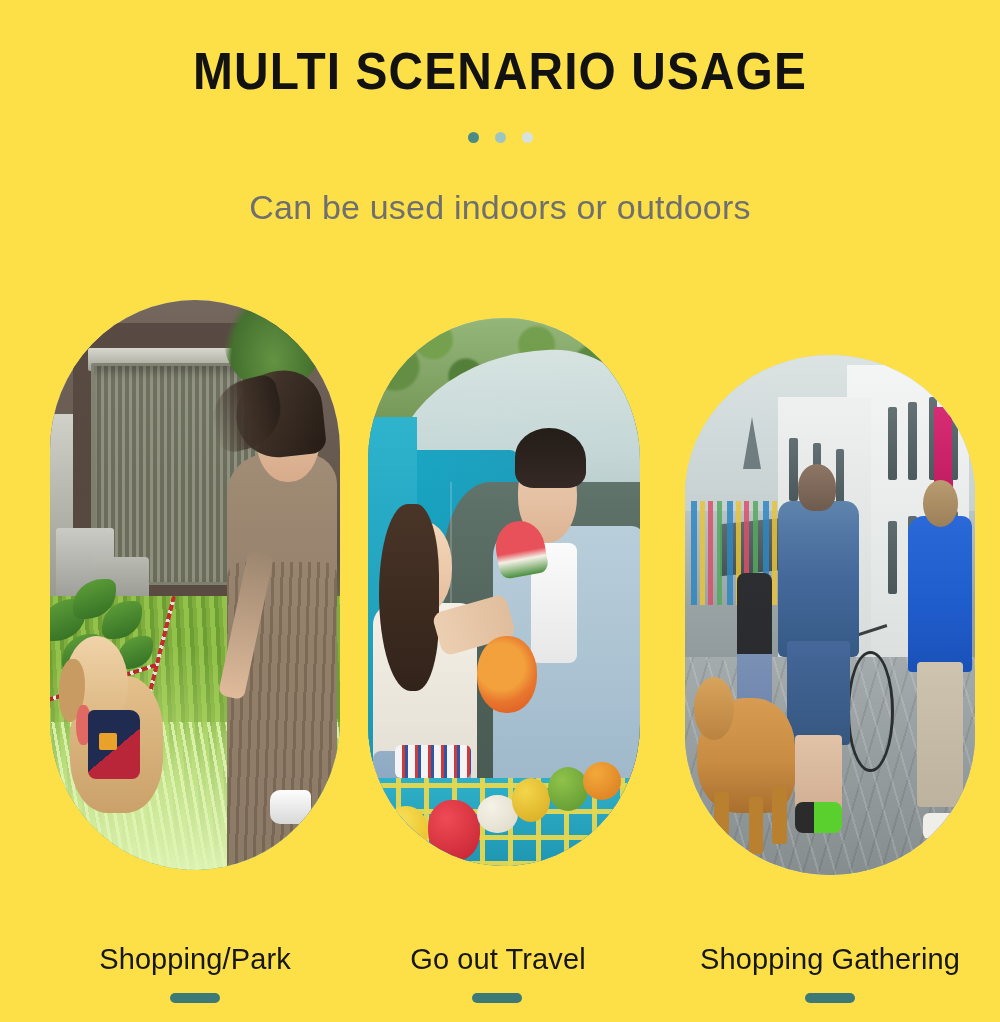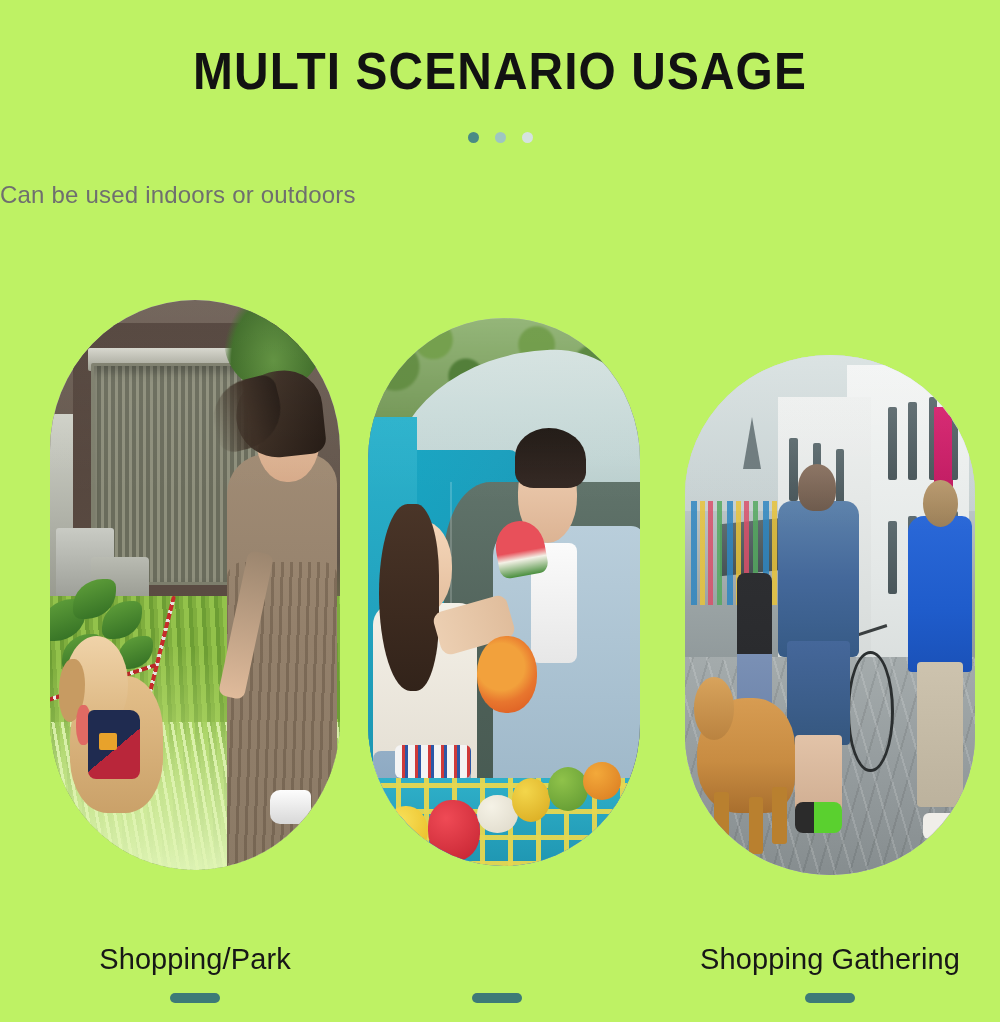--- a/index.html
+++ b/index.html
@@ -11,21 +11,21 @@
     height: 1022px;
     background: #e6e6e6;
     font-family: "Liberation Sans", sans-serif;
     overflow: hidden;
     position: relative;
   }
 
   #page {
     position: absolute;
     inset: 0;
-    background: #bef264;
+    background: #fde047;
   }
 
   
   .title {
     position: absolute;
     top: 44px;
     left: 0;
     width: 1000px;
     text-align: center;
     font-family: "Liberation Sans", sans-serif;
@@ -53,25 +53,25 @@
     width: 11px;
     height: 11px;
     border-radius: 50%;
     background: #4a8b85;
   }
   .dot.d2 { background: #9ec6c1; }
   .dot.d3 { background: #d5e2e0; }
 
   .subtitle {
     position: absolute;
-    top: 181px;
+    top: 188px;
     left: 0;
     width: 1000px;
-    text-align: left;
-    font-size: 24px;
+    text-align: center;
+    font-size: 34px;
     color: #6f6f6f;
     letter-spacing: 0.2px;
     white-space: nowrap;
   }
 
   
   .cards {
     position: absolute;
     top: 0;
     left: 0;
@@ -652,19 +652,20 @@
         <div class="p3-dog-head"></div>
         <div class="p3-dog-leg" style="left:10%;top:84%;width:5%;height:12%;"></div>
         <div class="p3-dog-leg" style="left:22%;top:85%;width:5%;height:11%;"></div>
         <div class="p3-dog-leg" style="left:30%;top:83%;width:5%;height:11%;"></div>
         <div class="veil"></div>
       </div>
     </div>
   </div>
 
   <div class="caption cap-1">Shopping/Park</div>
+  <div class="caption cap-2">Go out Travel</div>
   <div class="caption cap-3">Shopping Gathering</div>
 
   <div class="underbar bar-1"></div>
   <div class="underbar bar-2"></div>
   <div class="underbar bar-3"></div>
 
 </div>
 
 </body></html>

